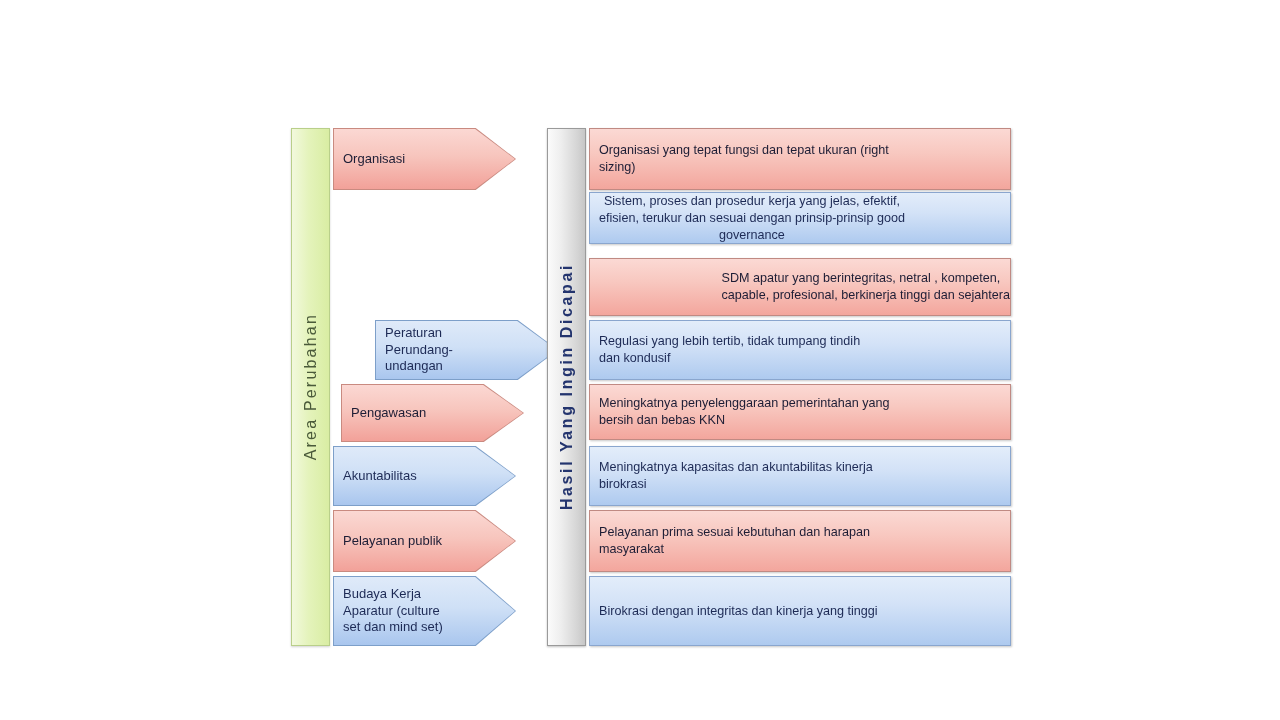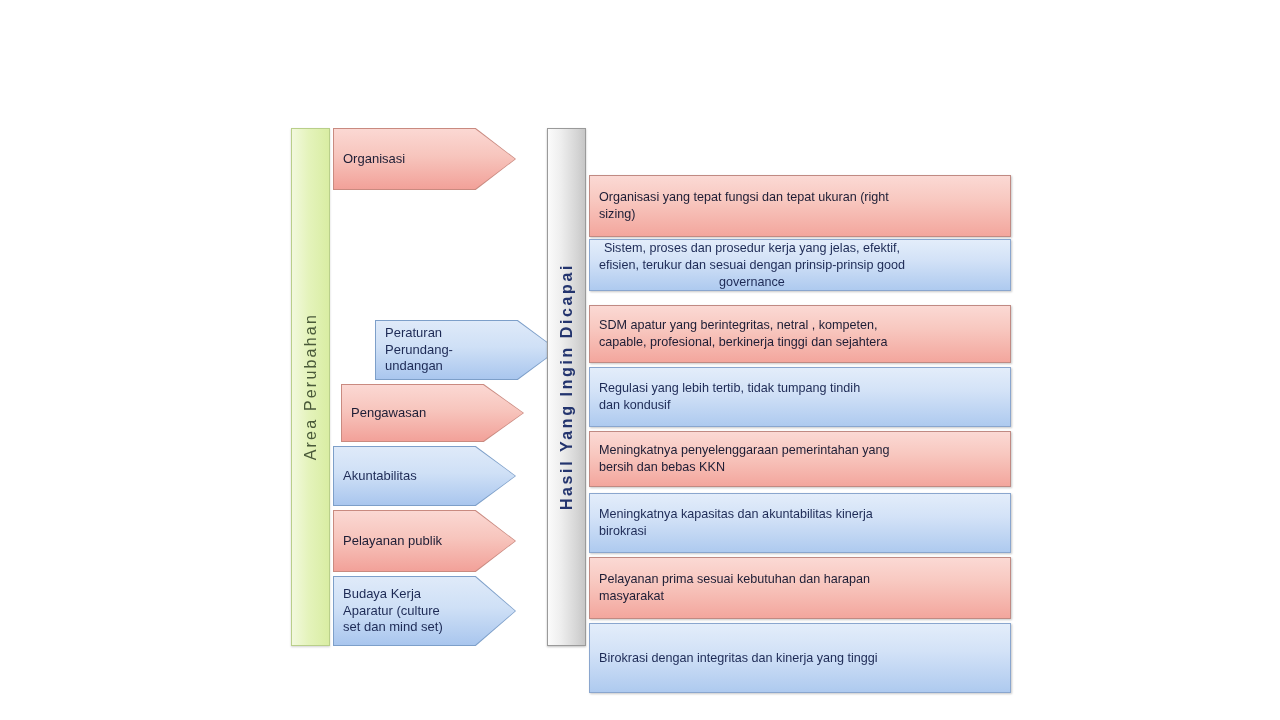--- a/index.html
+++ b/index.html
@@ -111,21 +111,20 @@
   }
   .chev-blue-label { color: #1d2a55; }
 
   
   .box-stack {
     position: absolute;
     left: 42px;
     top: 0;
     width: 422px;
     height: 100%;
-    margin-top: 47px;
   }
   .box-row {
     position: absolute;
     left: 0;
     width: 422px;
     box-sizing: border-box;
     border: 1px solid #8f8f9e;
     box-shadow: 1px 1px 2px rgba(0,0,0,0.22);
     display: flex;
     align-items: center;
@@ -212,21 +211,21 @@
         <div class="box-label">Organisasi yang tepat fungsi dan tepat ukuran (right
 sizing)</div>
       </div>
 
       <div class="box-row box-blue" style="top: 64px; height: 52px; text-align: center;">
         <div class="box-label">Sistem, proses dan prosedur kerja yang jelas, efektif,
 efisien, terukur dan sesuai dengan prinsip-prinsip good
 governance</div>
       </div>
 
-      <div class="box-row box-pink" style="top: 130px; height: 58px;">
+      <div class="box-row box-pink" style="top: 130px; height: 58px; justify-content: flex-end;">
         <div class="box-label">SDM apatur yang berintegritas, netral , kompeten,
 capable, profesional, berkinerja tinggi dan sejahtera</div>
       </div>
 
       <div class="box-row box-blue" style="top: 192px; height: 60px;">
         <div class="box-label">Regulasi yang lebih tertib, tidak tumpang tindih
 dan kondusif</div>
       </div>
 
       <div class="box-row box-pink" style="top: 256px; height: 56px;">

